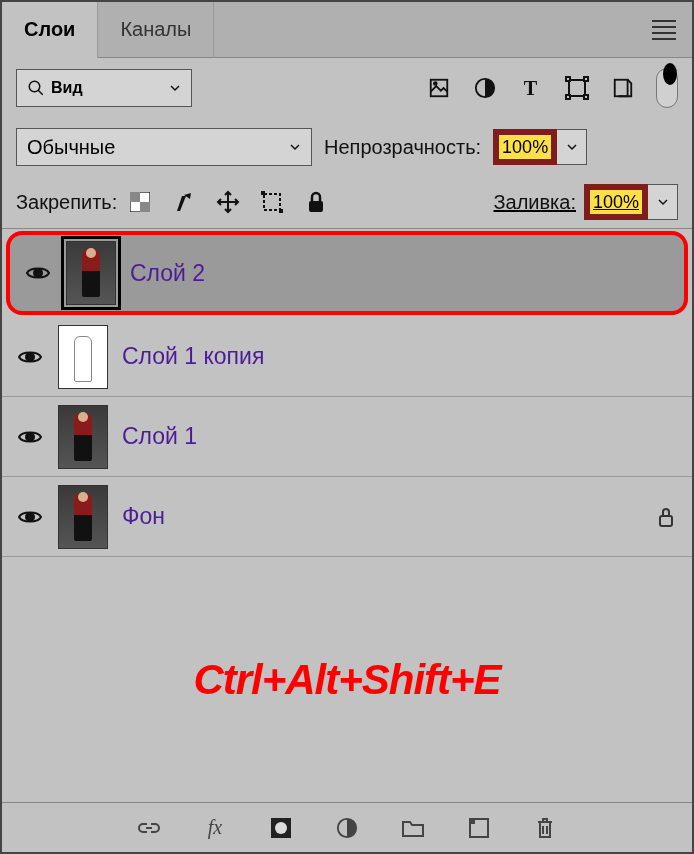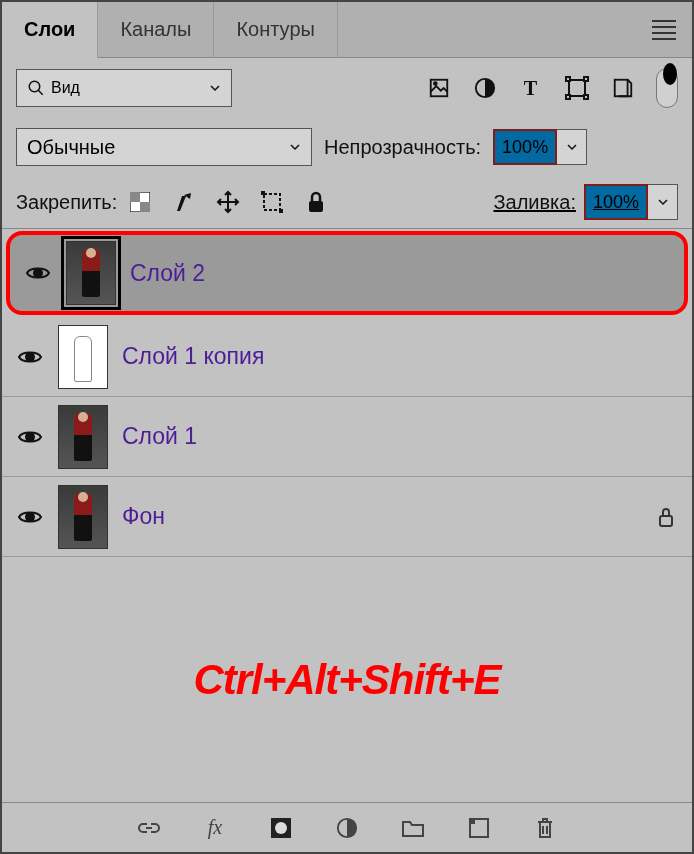--- a/index.html
+++ b/index.html
@@ -11,31 +11,31 @@
 .tab { padding: 0 22px; height: 56px; display: flex; align-items: center; font-size: 20px; color: #333; cursor: pointer; border-right: 1px solid #999; }
 .tab.active { background: #c2c2c2; font-weight: bold; color: #000; }
 .hamburger { position: absolute; right: 16px; top: 16px; width: 24px; height: 24px; display: flex; flex-direction: column; justify-content: space-around; cursor: pointer; }
 .hamburger span { height: 2px; background: #333; width: 100%; }
 
 
 .row { display: flex; align-items: center; padding: 10px 14px; gap: 12px; }
 .row1 { border-bottom: none; }
 .dropdown { background: #d4d4d4; border: 1px solid #555; height: 38px; display: flex; align-items: center; padding: 0 10px; position: relative; cursor: pointer; }
 .dropdown .chev { margin-left: auto; font-size: 14px; }
-.filter-dd { width: 216px; }
+.filter-dd { width: 176px; font-weight: bold; }
 .filter-dd .mag { font-size: 18px; margin-right: 6px; }
 
 .icon-row { display: flex; gap: 20px; align-items: center; margin-left: auto; }
 .t-icon { width: 26px; height: 26px; display: flex; align-items: center; justify-content: center; color: #222; cursor: pointer; }
 .toggle-dot { width: 22px; height: 22px; background: #000; border-radius: 50%; margin-left: 6px; position: relative; top: -8px; }
 .toggle-track { width: 22px; height: 40px; border: 1px solid #777; border-radius: 12px; background: #d0d0d0; display: flex; align-items: flex-start; justify-content: center; padding-top: 2px; }
 
 .blend-dd { width: 296px; font-size: 20px; }
 .label { font-size: 20px; color: #111; }
-.pct-box { background: #0369a1; border: 2px solid #7f1d1d; width: 64px; height: 36px; display: flex; align-items: center; justify-content: center; font-size: 18px; }
+.pct-box { background: #fde047; border: 6px solid #7f1d1d; width: 64px; height: 36px; display: flex; align-items: center; justify-content: center; font-size: 18px; }
 .pct-chev { background: #d4d4d4; border: 1px solid #555; border-left: none; width: 30px; height: 36px; display: flex; align-items: center; justify-content: center; cursor: pointer; }
 
 .lock-row { padding: 8px 14px; display: flex; align-items: center; gap: 4px; border-bottom: 1px solid #888; }
 .lock-icons { display: flex; gap: 18px; margin-left: 6px; }
 .lock-ic { width: 26px; height: 26px; display: flex; align-items: center; justify-content: center; cursor: pointer; color: #111; }
 .fill-group { margin-left: auto; display: flex; align-items: center; gap: 8px; text-decoration: underline; }
 
 
 .layers { flex: 0 0 auto; }
 .layer { display: flex; align-items: center; height: 80px; border-bottom: 1px solid #999; padding: 0 14px; gap: 14px; }
@@ -64,21 +64,20 @@
 svg { display: block; }
 </style>
 </head>
 <body>
 
 <div class="panel">
 
   <div class="tabbar">
     <div class="tab active">Слои</div>
     <div class="tab">Каналы</div>
-    <div class="tab">Контуры</div>
     <div class="hamburger">
       <span></span>
         <span></span>
         <span></span>
         <span></span>
     </div>
   </div>
 
   <div class="row row1">
     <div class="dropdown filter-dd">

